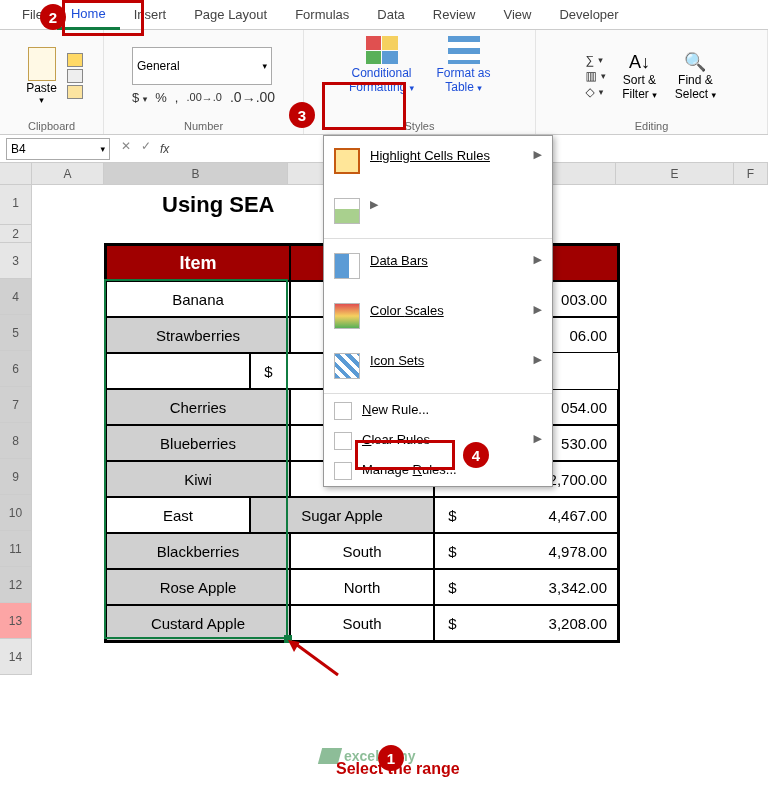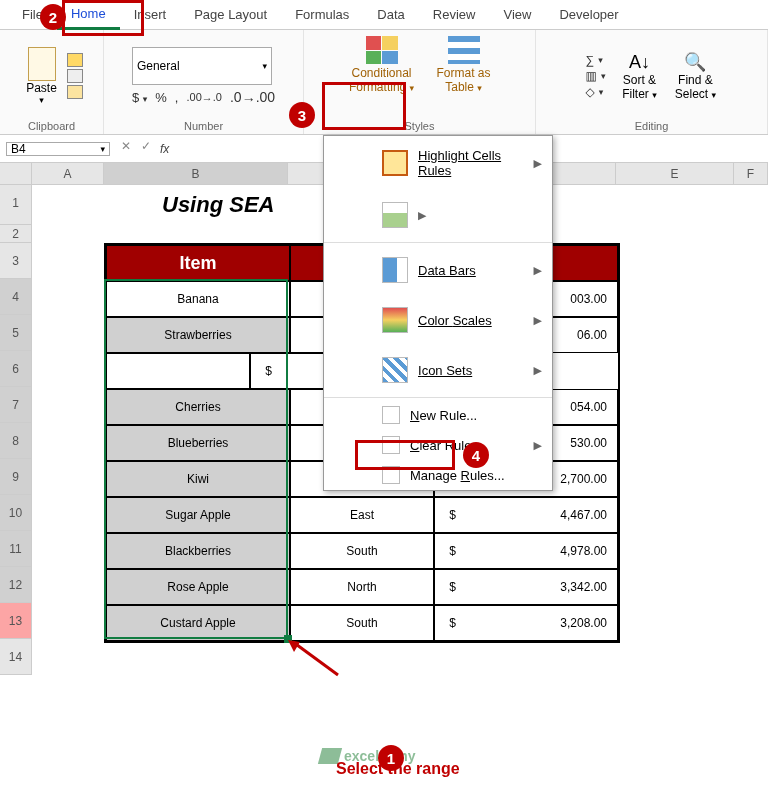--- a/index.html
+++ b/index.html
@@ -18,63 +18,63 @@
 
 .paste-big { display: flex; flex-direction: column; align-items: center; width: 42px; }
 .paste-big .icon { width: 28px; height: 34px; border: 1px solid #c39f4e; background: #fff9e5; position: relative; }
 .paste-big .label { font-size: 12px; }
 .paste-small { display: flex; flex-direction: column; gap: 2px; }
 .small-icn { width: 16px; height: 14px; border: 1px solid #888; background: #eee; }
 
 .num-select { width: 140px; height: 38px; border: 1px solid #aaa; font-size: 12px; padding: 16px 4px; background: #fff; display: flex; align-items: center; justify-content: space-between; }
 .num-row { display: flex; gap: 8px; align-items: center; margin-top: 4px; font-size: 13px; color: #333; }
 
-.styles-btn { display: flex; flex-direction: column; align-items: center; width: 72px; font-size: 12px; color: #a16207; padding-top: 2px; cursor: pointer; }
+.styles-btn { display: flex; flex-direction: column; align-items: center; width: 72px; font-size: 12px; color: #1d4ed8; padding-top: 2px; cursor: pointer; }
 .styles-icon { width: 32px; height: 28px; margin-bottom: 2px; }
 
 .editing-col { display: flex; flex-direction: column; gap: 2px; font-size: 12px; color: #333; padding: 2px 4px; }
 .editing-col .row { display: flex; align-items: center; gap: 4px; }
 .editing-btn { display: flex; flex-direction: column; align-items: center; width: 52px; font-size: 12px; }
 
 
 .fbar { display: flex; align-items: center; height: 28px; border-bottom: 1px solid #ccc; background: #fff; }
-.namebox { width: 104px; height: 14px; border: 1px solid #aaa; margin: 0 6px; font-size: 12px; display: flex; align-items: center; justify-content: space-between; padding: 0 4px; }
+.namebox { width: 104px; height: 22px; border: 1px solid #aaa; margin: 0 6px; font-size: 12px; display: flex; align-items: center; justify-content: space-between; padding: 0 4px; }
 .fbar .btn { width: 20px; height: 20px; color: #888; text-align: center; font-size: 12px; }
 .fx { font-style: italic; font-size: 12px; color: #444; margin-left: 4px; }
 
 
 .sheet { position: relative; }
 .colheads { display: flex; position: absolute; left: 0; top: 0; height: 22px; background: #e6e6e6; width: 100%; }
 .ch { border-right: 1px solid #ccc; border-bottom: 1px solid #ccc; text-align: center; font-size: 12px; color: #555; line-height: 22px; }
 .ch.corner { width: 32px; background: #e6e6e6; }
 .rowheads { position: absolute; top: 22px; left: 0; width: 32px; }
 .rh { height: 36px; border-bottom: 1px solid #ccc; border-right: 1px solid #ccc; background: #e6e6e6; text-align: center; font-size: 12px; color: #555; line-height: 36px; }
 .rh.first { height: 40px; }
 
 .cells { position: absolute; left: 32px; top: 22px; }
 
 .title-row { height: 40px; display: flex; align-items: center; }
-.title-text { font-weight: bold; font-style: italic; font-size: 22px; margin-left: 130px; }
+.title-text { font-weight: bold; font-size: 22px; margin-left: 130px; }
 
 .table { border: 2px solid #000; }
 .trow { display: flex; }
-.tcell { border: 1px solid #000; height: 36px; display: flex; align-items: center; justify-content: center; font-size: 12px; }
+.tcell { border: 1px solid #000; height: 36px; display: flex; align-items: center; justify-content: center; font-size: 15px; }
 .header-row .tcell { background: #a00000; color: #fff; font-weight: bold; font-size: 18px; }
 .c-item { width: 184px; }
 .c-reg { width: 144px; }
 .c-cur { width: 36px; justify-content: center; border-right: none; }
 .c-val { width: 148px; justify-content: flex-end; padding-right: 10px; border-left: none; }
 .sel .c-item { background: #d0d0d0; }
 .sel0 .c-item { background: #fff; }
 .selection-outline { position: absolute; border: 2px solid #107c41; pointer-events: none; }
 .sel-handle { position: absolute; width: 8px; height: 8px; background: #107c41; }
 
 
 .cf-menu { position: absolute; left: 323px; top: 135px; width: 230px; background: #fff; border: 1px solid #999; box-shadow: 2px 2px 6px rgba(0,0,0,0.3); z-index: 50; }
-.cf-item { display: flex; align-items: center; padding: 12px 10px; font-size: 13px; cursor: pointer; position: relative; margin-left: 48px; }
+.cf-item { display: flex; align-items: flex-start; padding: 12px 10px; font-size: 13px; cursor: pointer; position: relative; }
 .cf-item .micon { width: 26px; height: 26px; margin-right: 10px; border: 1px solid #bbb; flex-shrink: 0; }
 .cf-item .mlabel { flex: 1; text-decoration: underline; }
 .cf-item .mlabel.nou { text-decoration: none; }
 .cf-item .arrow { font-size: 11px; color: #666; }
 .cf-sep { height: 1px; background: #ddd; margin: 2px 0; }
 .cf-item.small { padding: 6px 10px; }
 .cf-item.small .micon { width: 18px; height: 18px; }
 
 
 .callout { position: absolute; width: 26px; height: 26px; border-radius: 50%; background: #c00000; color: #fff; font-weight: bold; font-size: 15px; display: flex; align-items: center; justify-content: center; z-index: 100; }
@@ -283,22 +283,22 @@
             <div class="tcell c-cur">$</div>
             <div class="tcell c-val">530.00</div>
           </div>
           <div class="trow sel">
             <div class="tcell c-item">Kiwi</div>
             <div class="tcell c-reg">West</div>
             <div class="tcell c-cur">$</div>
             <div class="tcell c-val">2,700.00</div>
           </div>
           <div class="trow sel">
+            <div class="tcell c-reg">East</div>
             <div class="tcell c-item">Sugar Apple</div>
-            <div class="tcell c-reg">East</div>
             <div class="tcell c-cur">$</div>
             <div class="tcell c-val">4,467.00</div>
           </div>
           <div class="trow sel">
             <div class="tcell c-item">Blackberries</div>
             <div class="tcell c-reg">South</div>
             <div class="tcell c-cur">$</div>
             <div class="tcell c-val">4,978.00</div>
           </div>
           <div class="trow sel">

